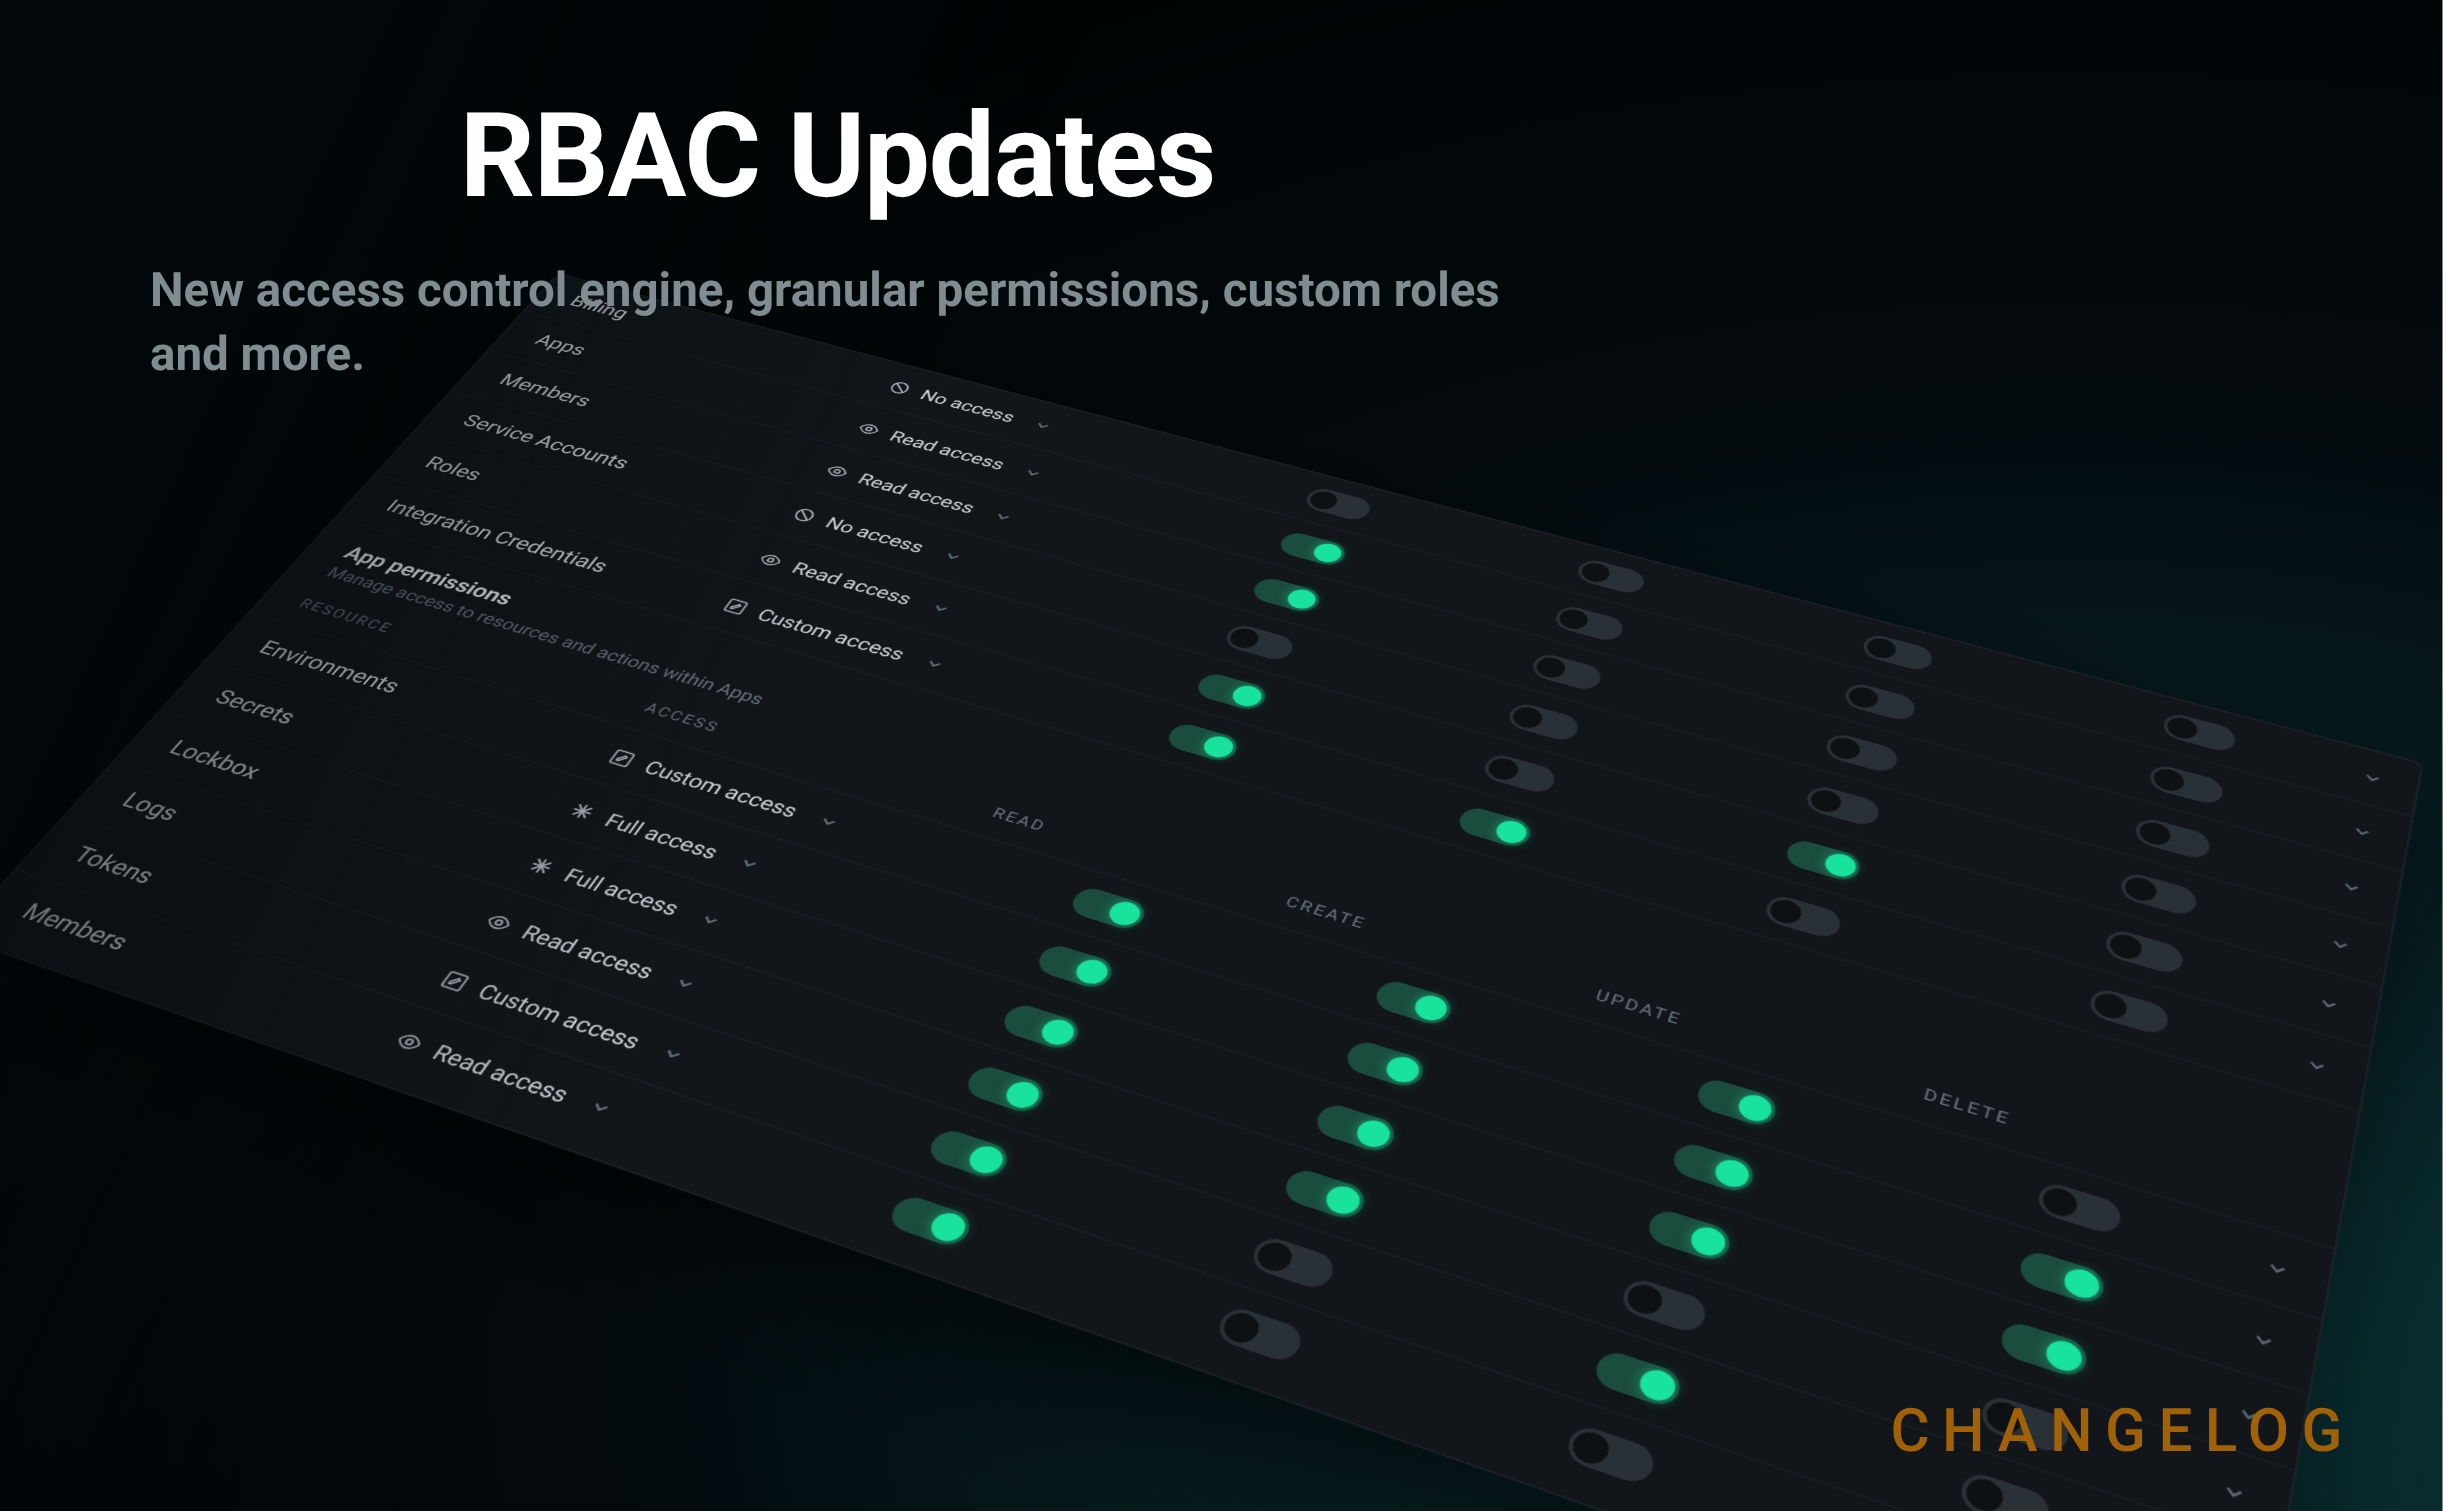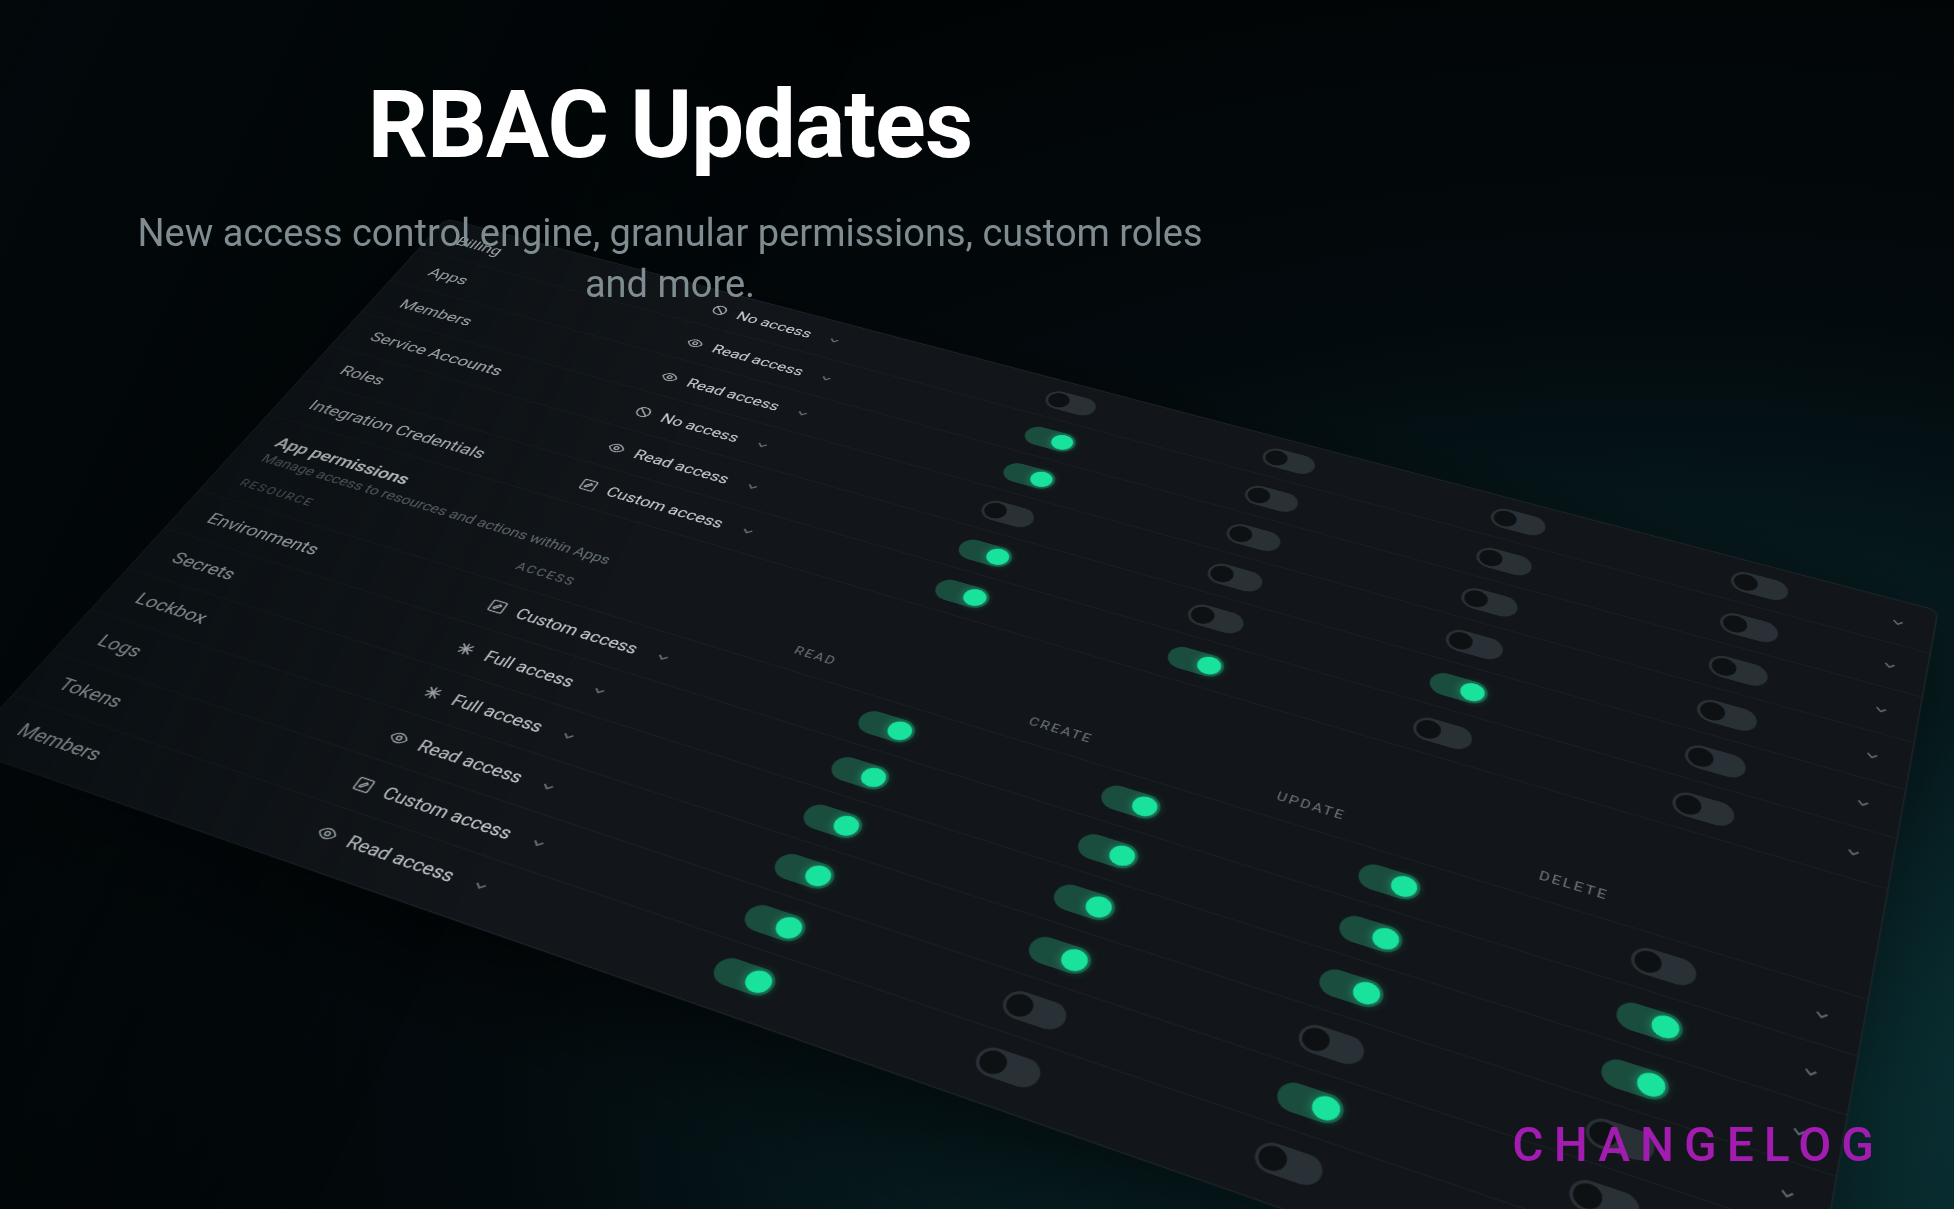--- a/index.html
+++ b/index.html
@@ -24,36 +24,35 @@
   .hero h1 {
     font-size: 94px;
     font-weight: 700;
     color: #ffffff;
     letter-spacing: -1px;
     margin-bottom: 28px;
     text-align: center;
   }
   .hero p {
     font-size: 38px;
-    font-weight: 400;
+    font-weight: 700;
     color: #7f8d92;
     line-height: 1.35;
     max-width: 1100px;
-    text-align: center;
   }
 
   
   .changelog {
     position: absolute;
     bottom: 36px;
     right: 70px;
     font-size: 48px;
     font-weight: 500;
     letter-spacing: 10px;
-    color: #a21caf;
+    color: #a16207;
     z-index: 30;
   }
 
   
   .scene {
     position: absolute;
     top: 0; left: 0; right: 0; bottom: 0;
     perspective: 2600px;
     perspective-origin: 50% 35%;
     z-index: 5;

